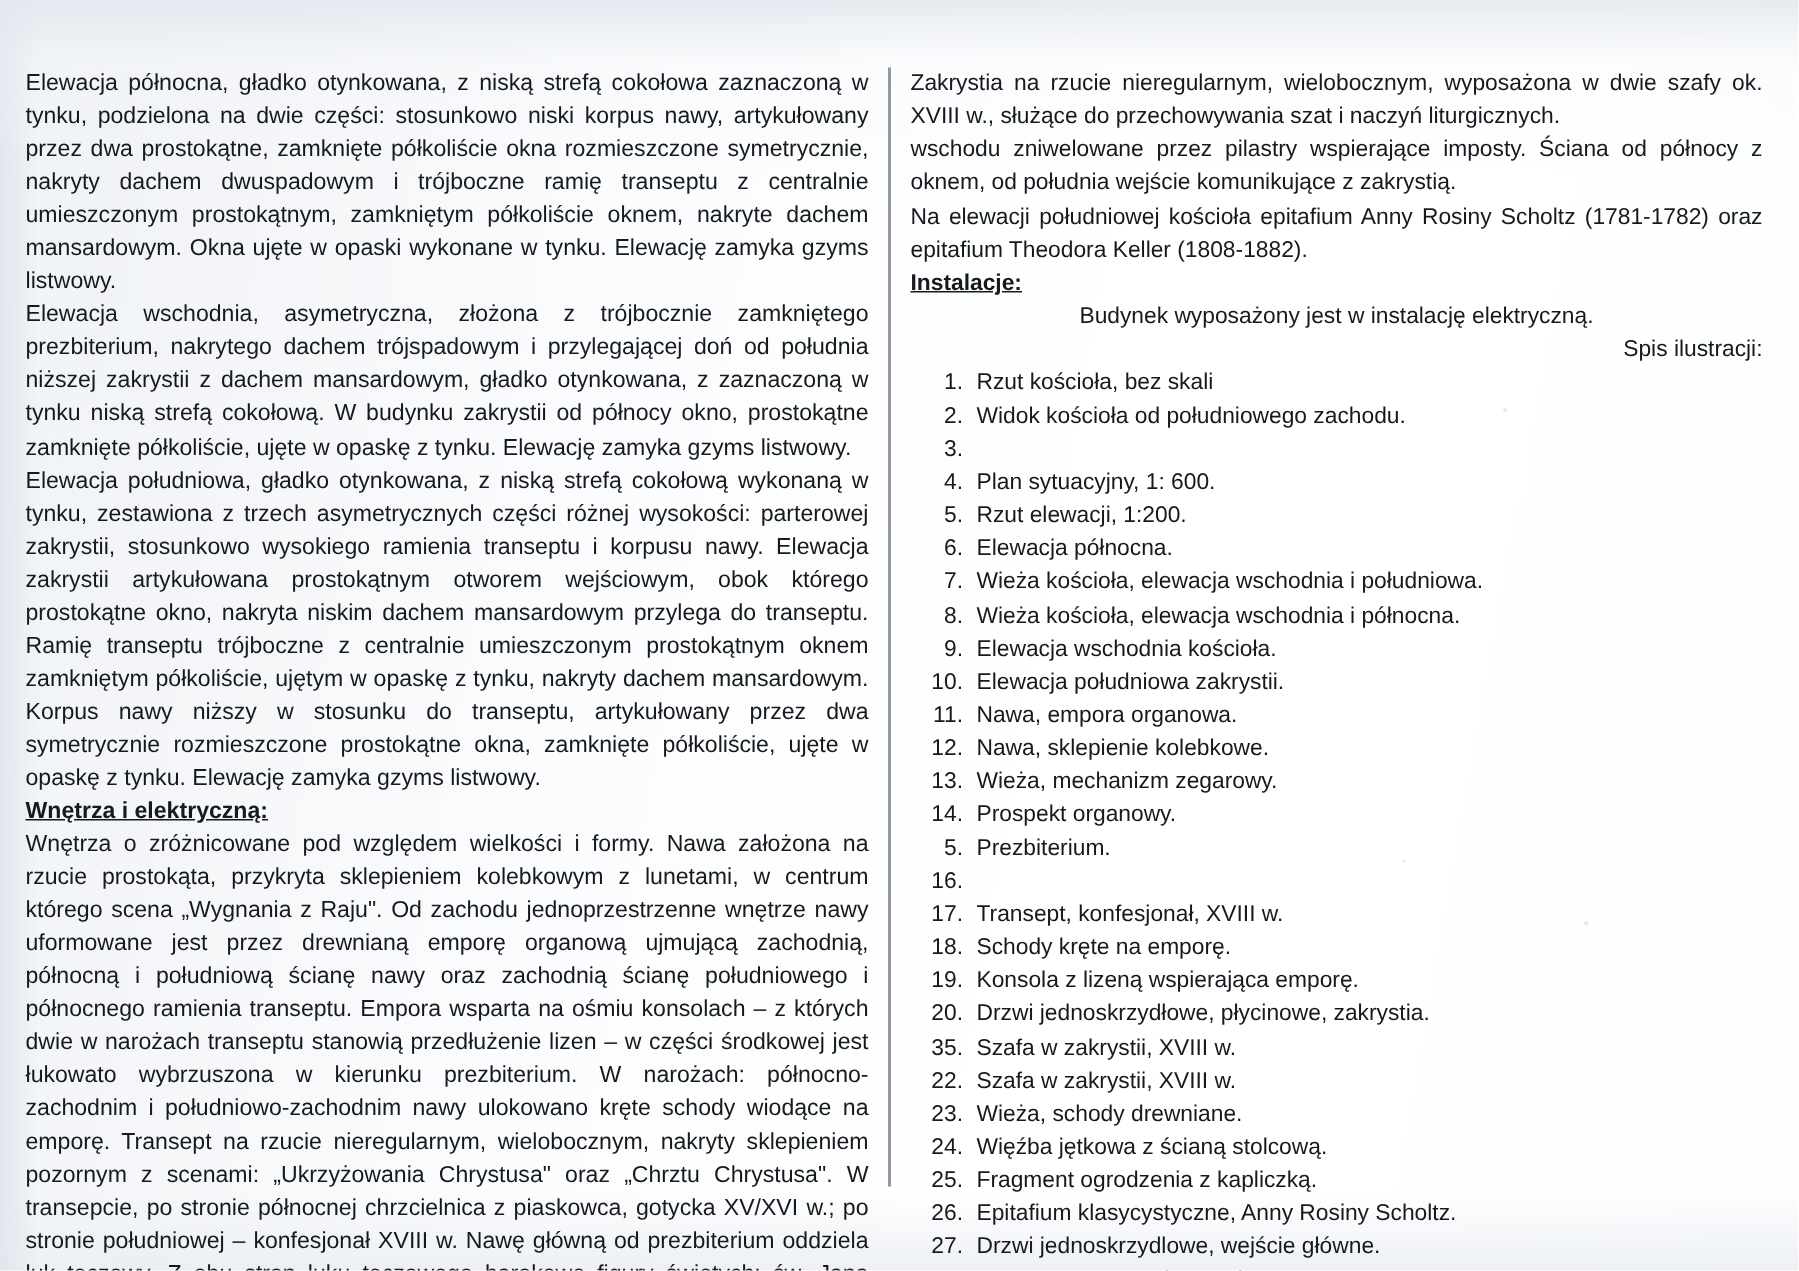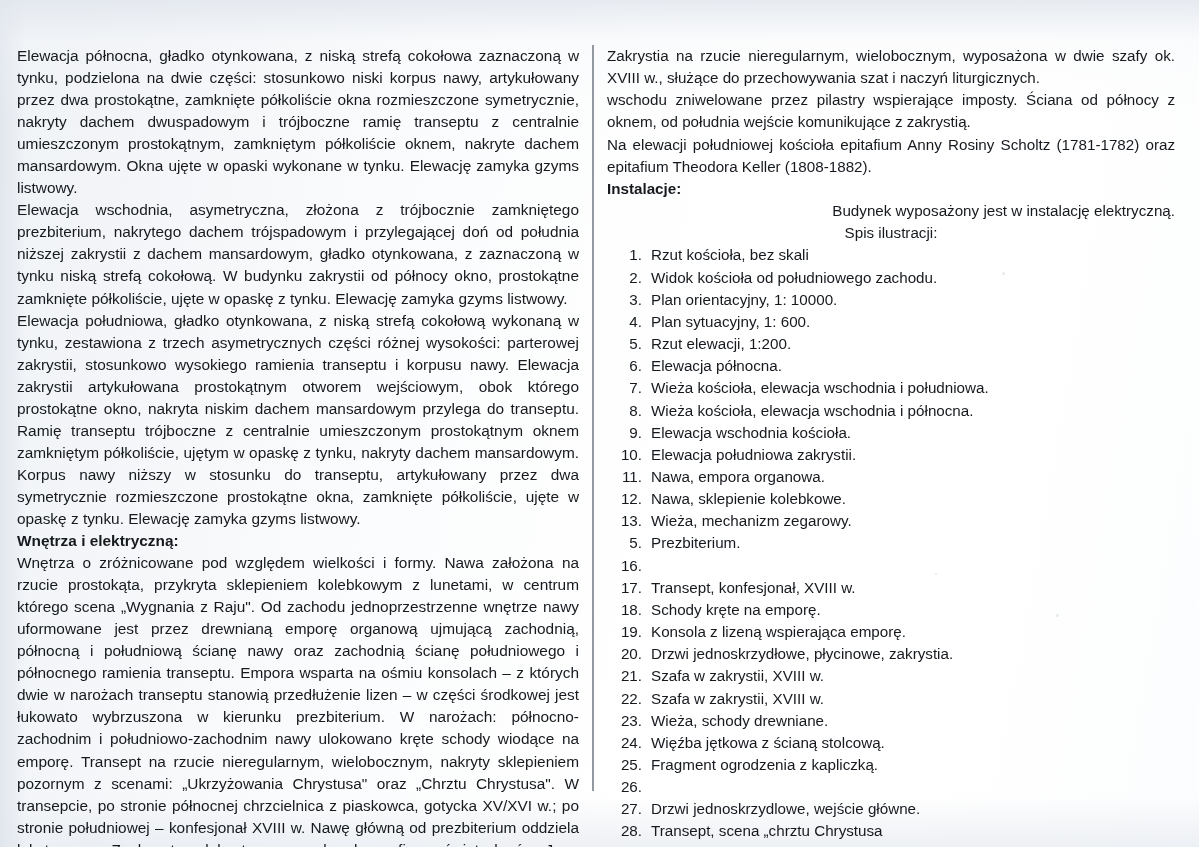--- a/index.html
+++ b/index.html
@@ -76,31 +76,32 @@
   }
 
   p.para {
     margin: 0;
     padding: 0;
     text-align: justify;
     text-justify: inter-word;
   }
   p.para.last-left,
   p.para.nojust {
-    text-align: right;
+    text-align: center;
   }
 
   .heading {
     font-weight: bold;
     display: block;
+    text-decoration: underline;
   }
 
   .ill-head {
     margin: 0;
-    text-align: center;
+    text-align: right;
   }
 
   ol.illus {
     margin: 0;
     padding: 0;
     list-style: none;
   }
   ol.illus li {
     display: flex;
     align-items: baseline;
@@ -160,21 +161,20 @@
           <li>
             <span class="num">1.</span>
             <span class="txt">Rzut kościoła, bez skali</span>
           </li>
           <li>
             <span class="num">2.</span>
             <span class="txt">Widok kościoła od południowego zachodu.</span>
           </li>
           <li>
             <span class="num">3.</span>
-            <span class="txt">Plan orientacyjny, 1: 10000.</span>
           </li>
           <li>
             <span class="num">4.</span>
             <span class="txt">Plan sytuacyjny, 1: 600.</span>
           </li>
           <li>
             <span class="num">5.</span>
             <span class="txt">Rzut elewacji, 1:200.</span>
           </li>
           <li>
@@ -203,20 +203,24 @@
           </li>
           <li>
             <span class="num">12.</span>
             <span class="txt">Nawa, sklepienie kolebkowe.</span>
           </li>
           <li>
             <span class="num">13.</span>
             <span class="txt">Wieża, mechanizm zegarowy.</span>
           </li>
           <li>
+            <span class="num">14.</span>
+            <span class="txt">Prospekt organowy.</span>
+          </li>
+          <li>
             <span class="num">5.</span>
             <span class="txt">Prezbiterium.</span>
           </li>
           <li>
             <span class="num">16.</span>
           </li>
           <li>
             <span class="num">17.</span>
             <span class="txt">Transept, konfesjonał, XVIII w.</span>
           </li>
@@ -226,41 +230,42 @@
           </li>
           <li>
             <span class="num">19.</span>
             <span class="txt"> Konsola z lizeną wspierająca emporę.</span>
           </li>
           <li>
             <span class="num">20.</span>
             <span class="txt"> Drzwi jednoskrzydłowe, płycinowe, zakrystia.</span>
           </li>
           <li>
-            <span class="num">21.</span>
+            <span class="num">35.</span>
             <span class="txt">Szafa w zakrystii, XVIII w.</span>
           </li>
           <li>
             <span class="num">22.</span>
             <span class="txt">Szafa w zakrystii, XVIII w.</span>
           </li>
           <li>
             <span class="num">23.</span>
             <span class="txt">Wieża, schody drewniane.</span>
           </li>
           <li>
             <span class="num">24.</span>
             <span class="txt">Więźba jętkowa z ścianą stolcową.</span>
           </li>
           <li>
             <span class="num">25.</span>
             <span class="txt">Fragment ogrodzenia z kapliczką.</span>
           </li>
           <li>
             <span class="num">26.</span>
+            <span class="txt">Epitafium klasycystyczne, Anny Rosiny Scholtz.</span>
           </li>
           <li>
             <span class="num">27.</span>
             <span class="txt">Drzwi jednoskrzydlowe, wejście główne.</span>
           </li>
           <li>
             <span class="num">28.</span>
             <span class="txt">Transept, scena „chrztu Chrystusa</span>
           </li>
         </ol>

